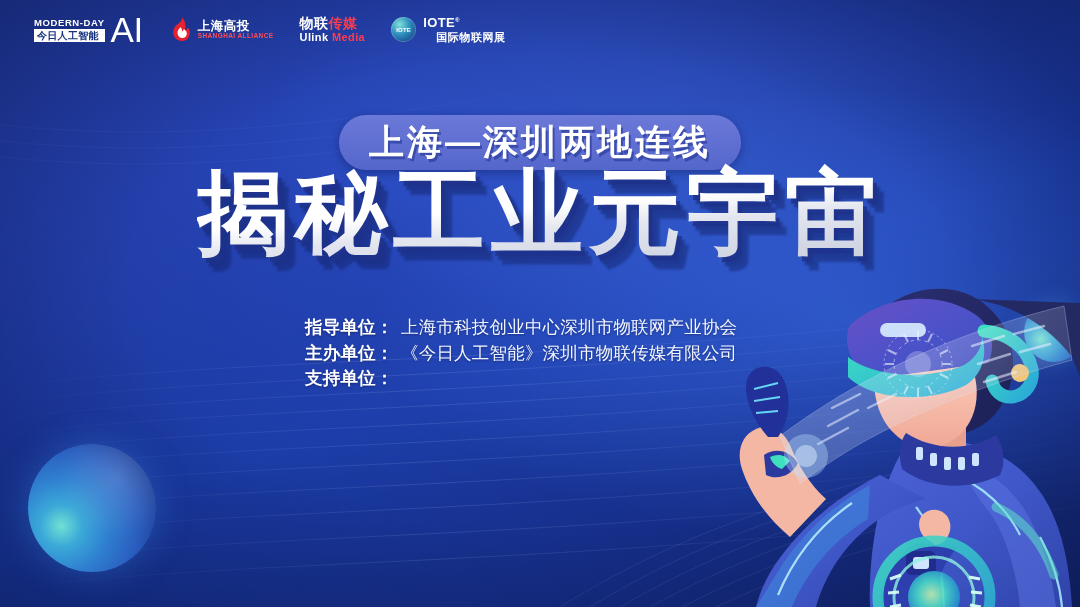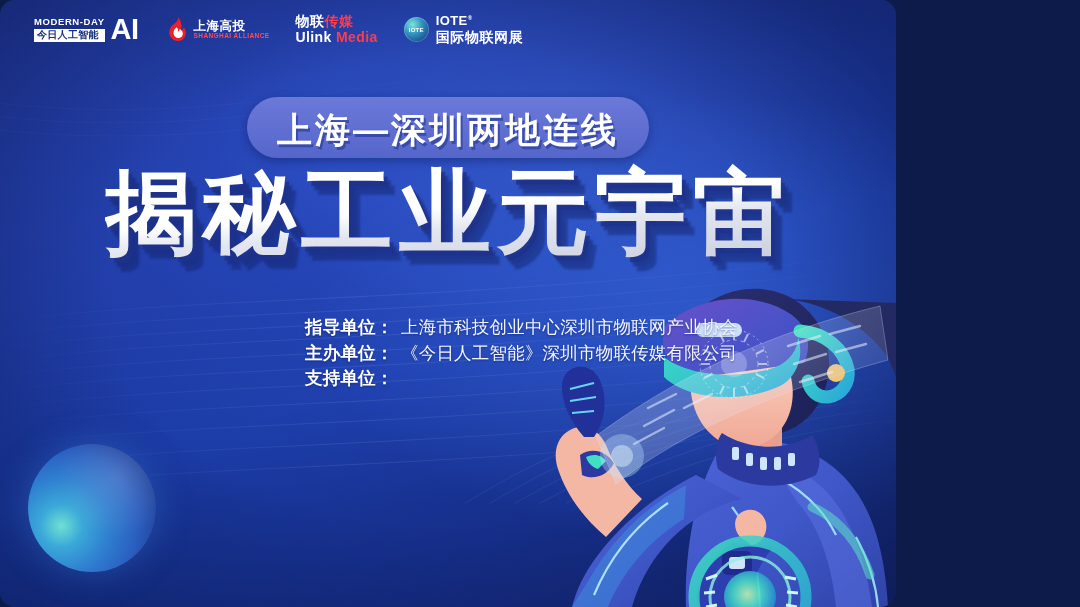--- a/index.html
+++ b/index.html
@@ -7,28 +7,27 @@
     margin: 0;
     padding: 0;
     background: #0d1b4b;
   }
   body {
     font-family: "Liberation Sans", "DejaVu Sans", sans-serif;
   }
 
   #poster {
     position: relative;
-    width: 896px;
+    width: 1080px;
     height: 607px;
     overflow: hidden;
     background:
       radial-gradient(ellipse 70% 60% at 78% 52%, rgba(60,110,230,0.55) 0%, rgba(40,80,200,0.0) 62%),
       radial-gradient(ellipse 90% 80% at 38% 28%, rgba(45,80,205,0.75) 0%, rgba(26,48,150,0.0) 70%),
       linear-gradient(160deg, #1e3391 0%, #1c3392 28%, #1a3aa3 55%, #152d86 80%, #14266e 100%);
-    border-radius: 15px;
   }
 
   
   .flowlines {
     position: absolute;
     inset: 0;
     pointer-events: none;
     opacity: .5;
   }
   .sheen {
@@ -70,22 +69,22 @@
   .lg1 .cnbox {
     background: #ffffff;
     color: #14307e;
     font-size: 10px;
     font-weight: 700;
     padding: 1.5px 3px;
     letter-spacing: .3px;
     white-space: nowrap;
   }
   .lg1 .ai {
-    font-size: 29px;
-    font-weight: 700;
+    font-size: 35px;
+    font-weight: 400;
     color: #ffffff;
     letter-spacing: -0.5px;
     line-height: .9;
   }
 
   
   .lg2 { gap: 6px; }
   .flame {
     width: 23px; height: 27px;
     position: relative;
@@ -104,21 +103,21 @@
     color: #ff4d5a;
     letter-spacing: .4px;
     white-space: nowrap;
   }
 
   
   .lg3 .stack { display: flex; flex-direction: column; line-height: 1.1; align-items: flex-start; }
   .lg3 .cn { font-size: 14px; font-weight: 800; letter-spacing: .5px; white-space: nowrap; }
   .lg3 .cn .a { color: #ffffff; }
   .lg3 .cn .b { color: #ff3b4e; }
-  .lg3 .en { font-size: 14px; font-weight: 800; letter-spacing: .4px; white-space: nowrap; }
+  .lg3 .en { font-size: 11px; font-weight: 800; letter-spacing: .4px; white-space: nowrap; }
   .lg3 .en .a { color: #ffffff; }
   .lg3 .en .b { color: #ff3b4e; }
 
   
   .lg4 { gap: 7px; }
   .globe {
     width: 25px; height: 25px; border-radius: 50%;
     background: radial-gradient(circle at 34% 30%, #7fe3d8 0%, #2f8fbf 42%, #1b4f93 78%, #16356f 100%);
     position: relative;
     overflow: hidden;
@@ -127,29 +126,29 @@
   .globe .gtext {
     position: absolute;
     inset: 0;
     display: flex; align-items: center; justify-content: center;
     font-size: 6px; font-weight: 800; color: #ffffff;
     letter-spacing: .2px;
   }
   .lg4 .stack { display: flex; flex-direction: column; line-height: 1.15; }
   .lg4 .en { font-size: 13px; font-weight: 800; color: #ffffff; letter-spacing: .4px; white-space: nowrap; }
   .lg4 .en sup { font-size: 6px; vertical-align: super; }
-  .lg4 .cn { font-size: 14px; font-weight: 700; color: #ffffff; letter-spacing: .6px; white-space: nowrap; }
+  .lg4 .cn { font-size: 11px; font-weight: 700; color: #ffffff; letter-spacing: .6px; white-space: nowrap; margin-left: 13px; }
 
   
   .pill {
     position: absolute;
     left: 50%;
     transform: translateX(-50%);
-    top: 97px;
-    padding: 13px 30px 9px;
+    top: 115px;
+    padding: 7px 30px 9px;
     border-radius: 34px;
     background: linear-gradient(180deg, #6b79d8 0%, #5566cb 100%);
     box-shadow: 0 3px 10px rgba(5,15,60,.35);
     z-index: 6;
   }
   .pill span {
     display: block;
     font-size: 35px;
     font-weight: 800;
     letter-spacing: 3px;

